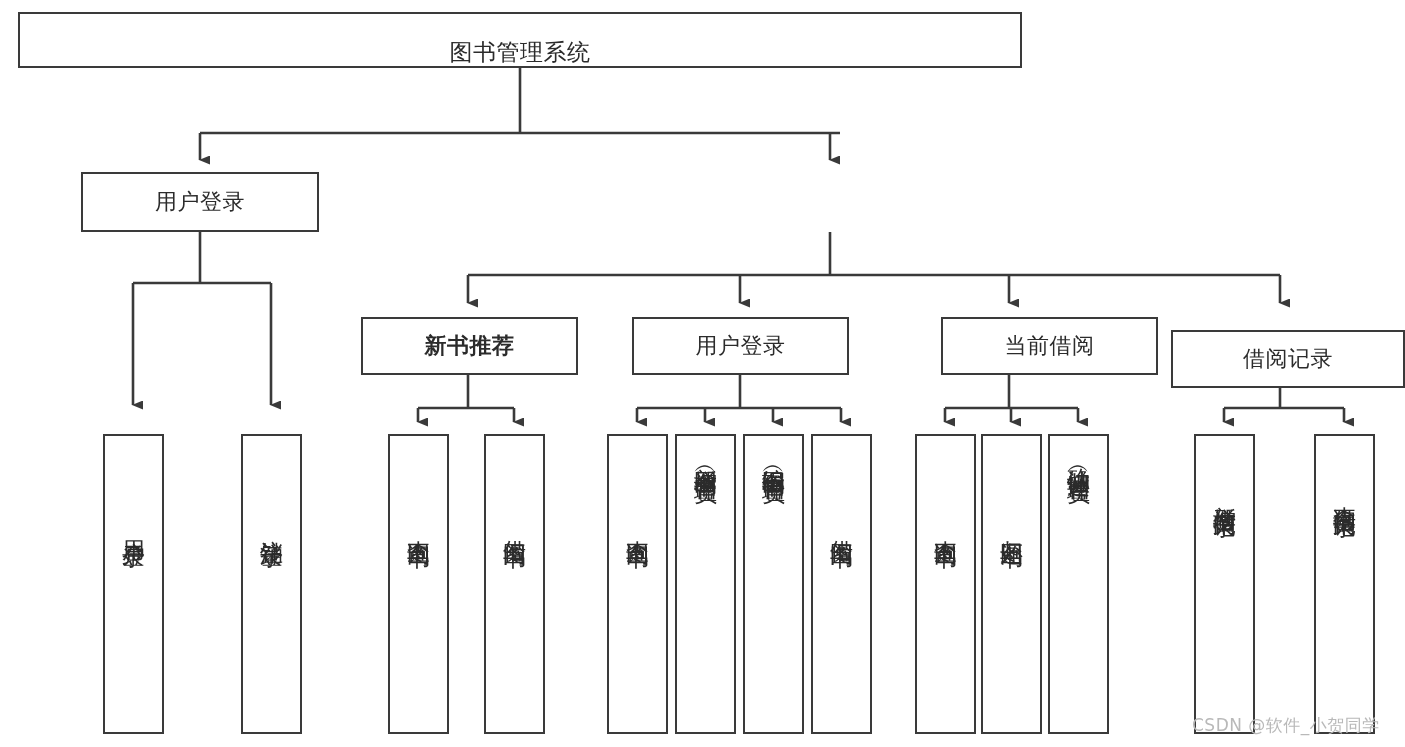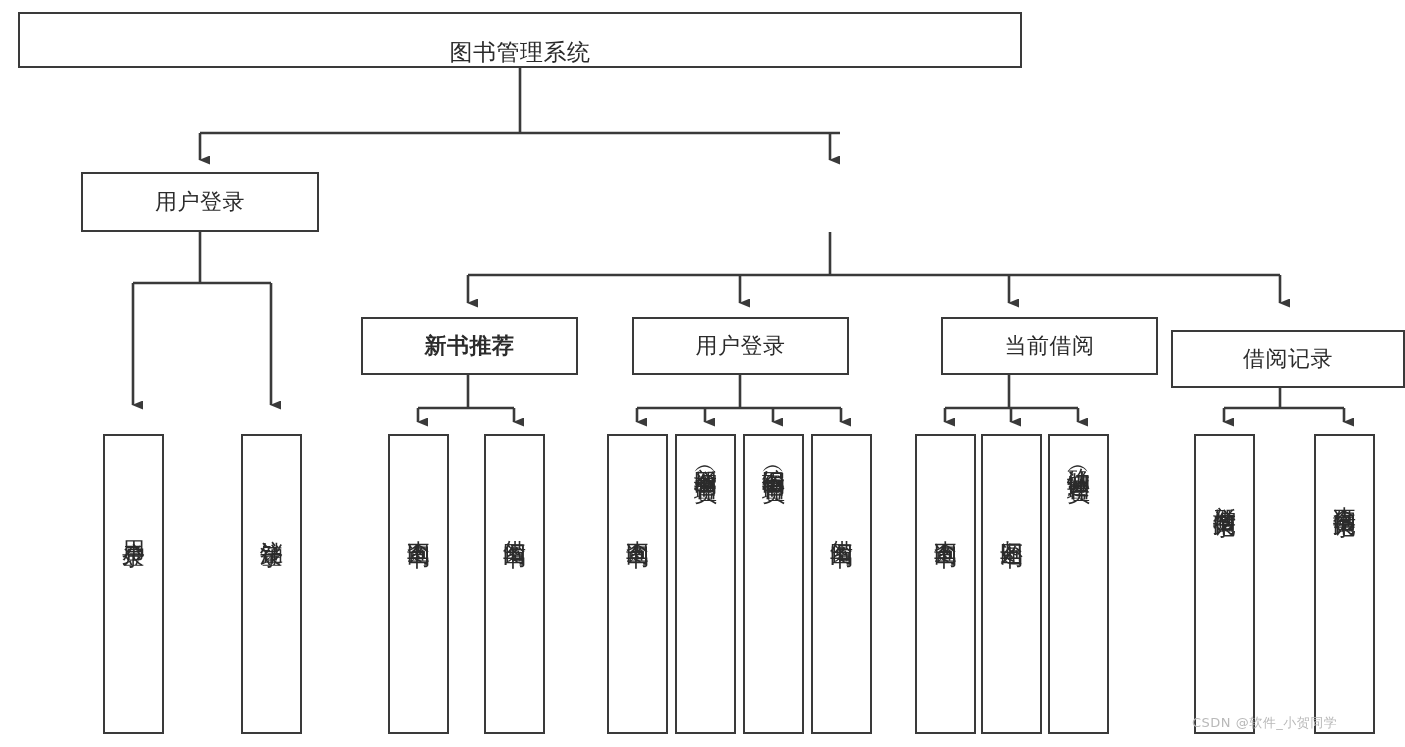--- a/index.html
+++ b/index.html
@@ -55,21 +55,21 @@
     margin:0 auto;
   }
   .node.vert.pad-a .lbl{ margin-top:86px; }
   .node.vert.pad-b .lbl{ margin-top:14px; }
   .node.vert.pad-c .lbl{ margin-top:52px; }
 
   .watermark{
     position:absolute;
     left:1192px;
     top:714px;
-    font-size:13px;
+    font-size:17px;
     color:#b9b9b9;
     white-space:nowrap;
     letter-spacing:0.5px;
   }
 </style>
 </head>
 <body>
 
 <div id="canvas">
 

